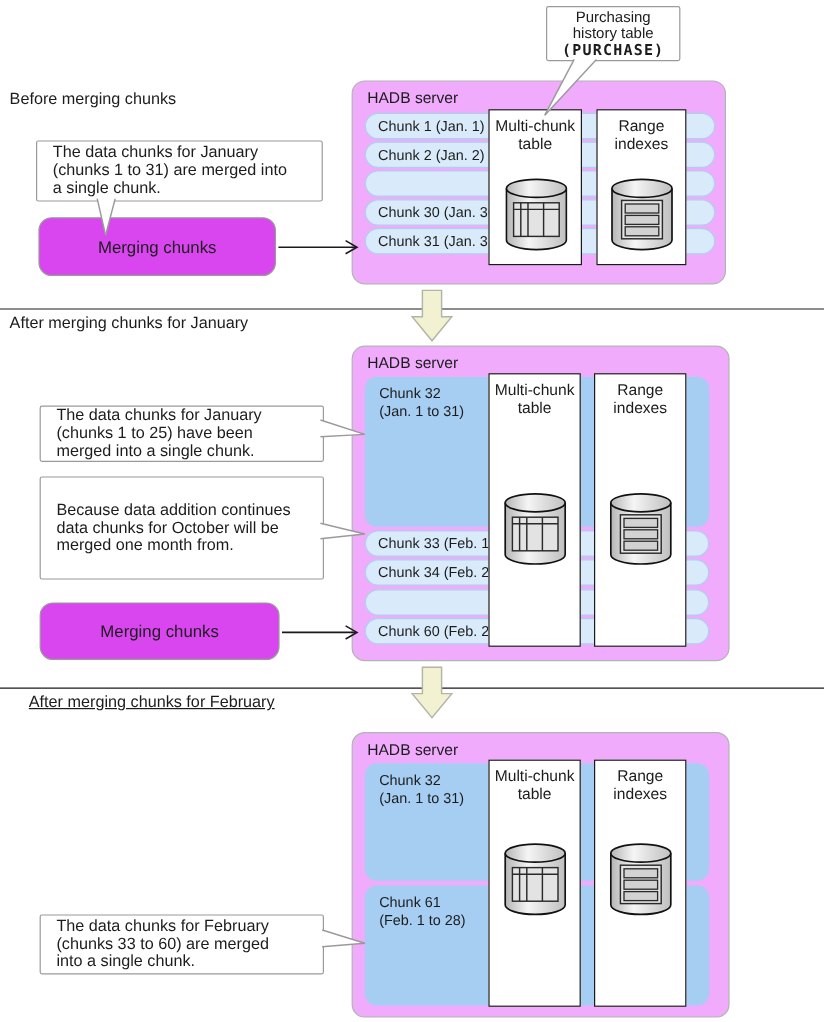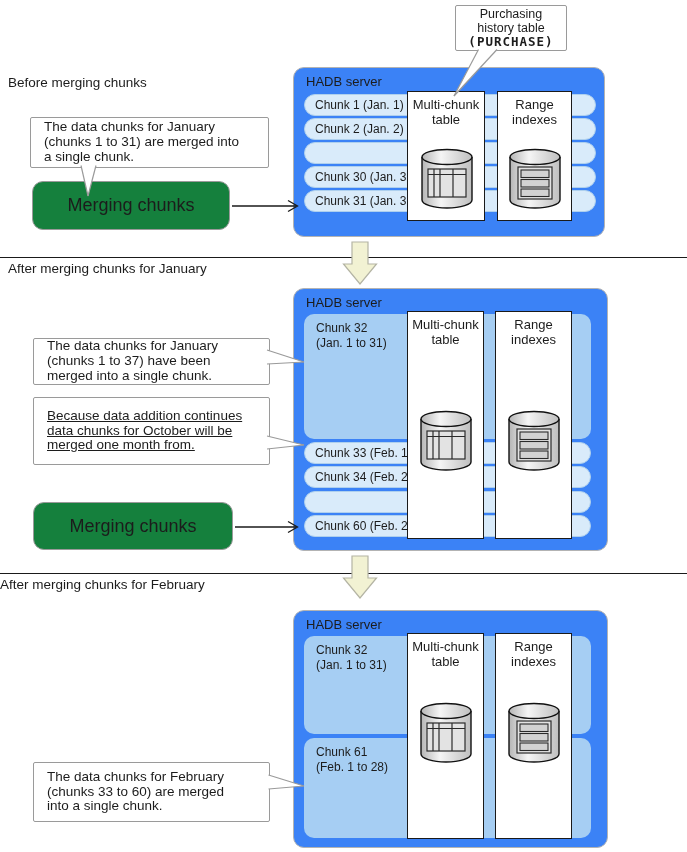--- a/index.html
+++ b/index.html
@@ -9,26 +9,26 @@
   }
   .heading { position:absolute; font-size:13.5px; white-space:nowrap; }
   .callout {
     position:absolute; background:#fff; border:1px solid var(--callout-border,#9a9a9a);
     border-radius:2px; font-size:13.5px; line-height:14.8px; box-sizing:border-box;
     display:flex; flex-direction:column; justify-content:center; padding-left:13px; padding-right:6px;
   }
   .callout.centered { align-items:center; padding-left:4px; padding-right:4px; text-align:center; }
   .mono { font-family:"DejaVu Sans Mono", monospace; font-size:12.5px; letter-spacing:1px;font-weight:bold; }
   .actionbox {
-    position:absolute; background:#15803d; border:1px solid var(--callout-border,#9a9a9a);
-    border-radius:11px; font-size:18px; display:flex; align-items:center; justify-content:center;
+    position:absolute; background:#d946ef; border:1px solid var(--callout-border,#9a9a9a);
+    border-radius:11px; font-size:14px; display:flex; align-items:center; justify-content:center;
     box-sizing:border-box;
   }
   .server {
-    position:absolute; background:#3b82f6; border:1.4px solid var(--server-border,#b3b3b3);
+    position:absolute; background:#f0abfc; border:1.4px solid var(--server-border,#b3b3b3);
     border-radius:11px; box-sizing:border-box;
   }
   .server-label { position:absolute; left:12px; top:6px; font-size:13px; white-space:nowrap; }
   .pill {
     position:absolute; height:22px; background:var(--pill-fill,#d9ebfa);
     border:1px solid var(--pill-border,#aed0ee); border-radius:11px; box-sizing:border-box;
     font-size:12px; display:flex; align-items:center; padding-left:10px; white-space:nowrap;
   }
   .pill.center { justify-content:center; padding-left:0; }
   .merged {
@@ -147,31 +147,31 @@
         <rect class="icon-rect" x="9" y="19" width="34" height="32" fill="#ededed"></rect>
         <rect class="icon-row" x="12" y="22" width="28" height="7.5"></rect>
         <rect class="icon-row" x="12" y="31.5" width="28" height="7.5"></rect>
         <rect class="icon-row" x="12" y="41" width="28" height="7.5"></rect>
       </svg>
     </div>
   </div>
 
   <div class="callout" style="left:33px; top:338px; width:237px; height:47px;">
     <div>The data chunks for January</div>
-    <div>(chunks 1 to 37) have been</div>
+    <div>(chunks 1 to 25) have been</div>
     <div>merged into a single chunk.</div>
   </div>
-  <div class="callout" style="left:33px; top:397px; width:237px; height:68px;text-decoration:underline;">
+  <div class="callout" style="left:33px; top:397px; width:237px; height:86px;">
     <div>Because data addition continues</div>
     <div>data chunks for October will be</div>
     <div>merged one month from.</div>
   </div>
   <div class="actionbox" style="left:33px; top:502px; width:200px; height:48px;">Merging chunks</div>
 
-  <div class="heading" style="left:0; top:577px;">After merging chunks for February</div>
+  <div class="heading" style="left:24px; top:577px;text-decoration:underline;">After merging chunks for February</div>
 
   <div class="server" style="left:293px; top:610px; width:315px; height:238px;">
     <div class="server-label">HADB server</div>
     <div class="merged" style="left:10px; top:25px; width:287px; height:98px;">
       <div>Chunk 32</div>
       <div>(Jan. 1 to 31)</div>
     </div>
     <div class="merged" style="left:10px; top:127px; width:287px; height:100px;">
       <div>Chunk 61</div>
       <div>(Feb. 1 to 28)</div>
@@ -195,21 +195,21 @@
         <path d="M1 9 L1 52 A25 8 0 0 0 51 52 L51 9" fill="url(#cylGrad)" stroke="#111" stroke-width="1.4"></path>
         <ellipse cx="26" cy="9" rx="25" ry="7.5" fill="url(#cylGrad)" stroke="#111" stroke-width="1.4"></ellipse>
         <rect class="icon-rect" x="9" y="19" width="34" height="32" fill="#ededed"></rect>
         <rect class="icon-row" x="12" y="22" width="28" height="7.5"></rect>
         <rect class="icon-row" x="12" y="31.5" width="28" height="7.5"></rect>
         <rect class="icon-row" x="12" y="41" width="28" height="7.5"></rect>
       </svg>
     </div>
   </div>
 
-  <div class="callout" style="left:33px; top:762px; width:237px; height:60px;">
+  <div class="callout" style="left:33px; top:762px; width:237px; height:50px;">
     <div>The data chunks for February</div>
     <div>(chunks 33 to 60) are merged</div>
     <div>into a single chunk.</div>
   </div>
 
   <svg class="overlay" width="687" height="852" viewBox="0 0 687 852">
     <line class="divider-line" x1="0" y1="257.5" x2="687" y2="257.5"></line>
     <line class="divider-line" x1="0" y1="573.5" x2="687" y2="573.5"></line>
 
     <g>

